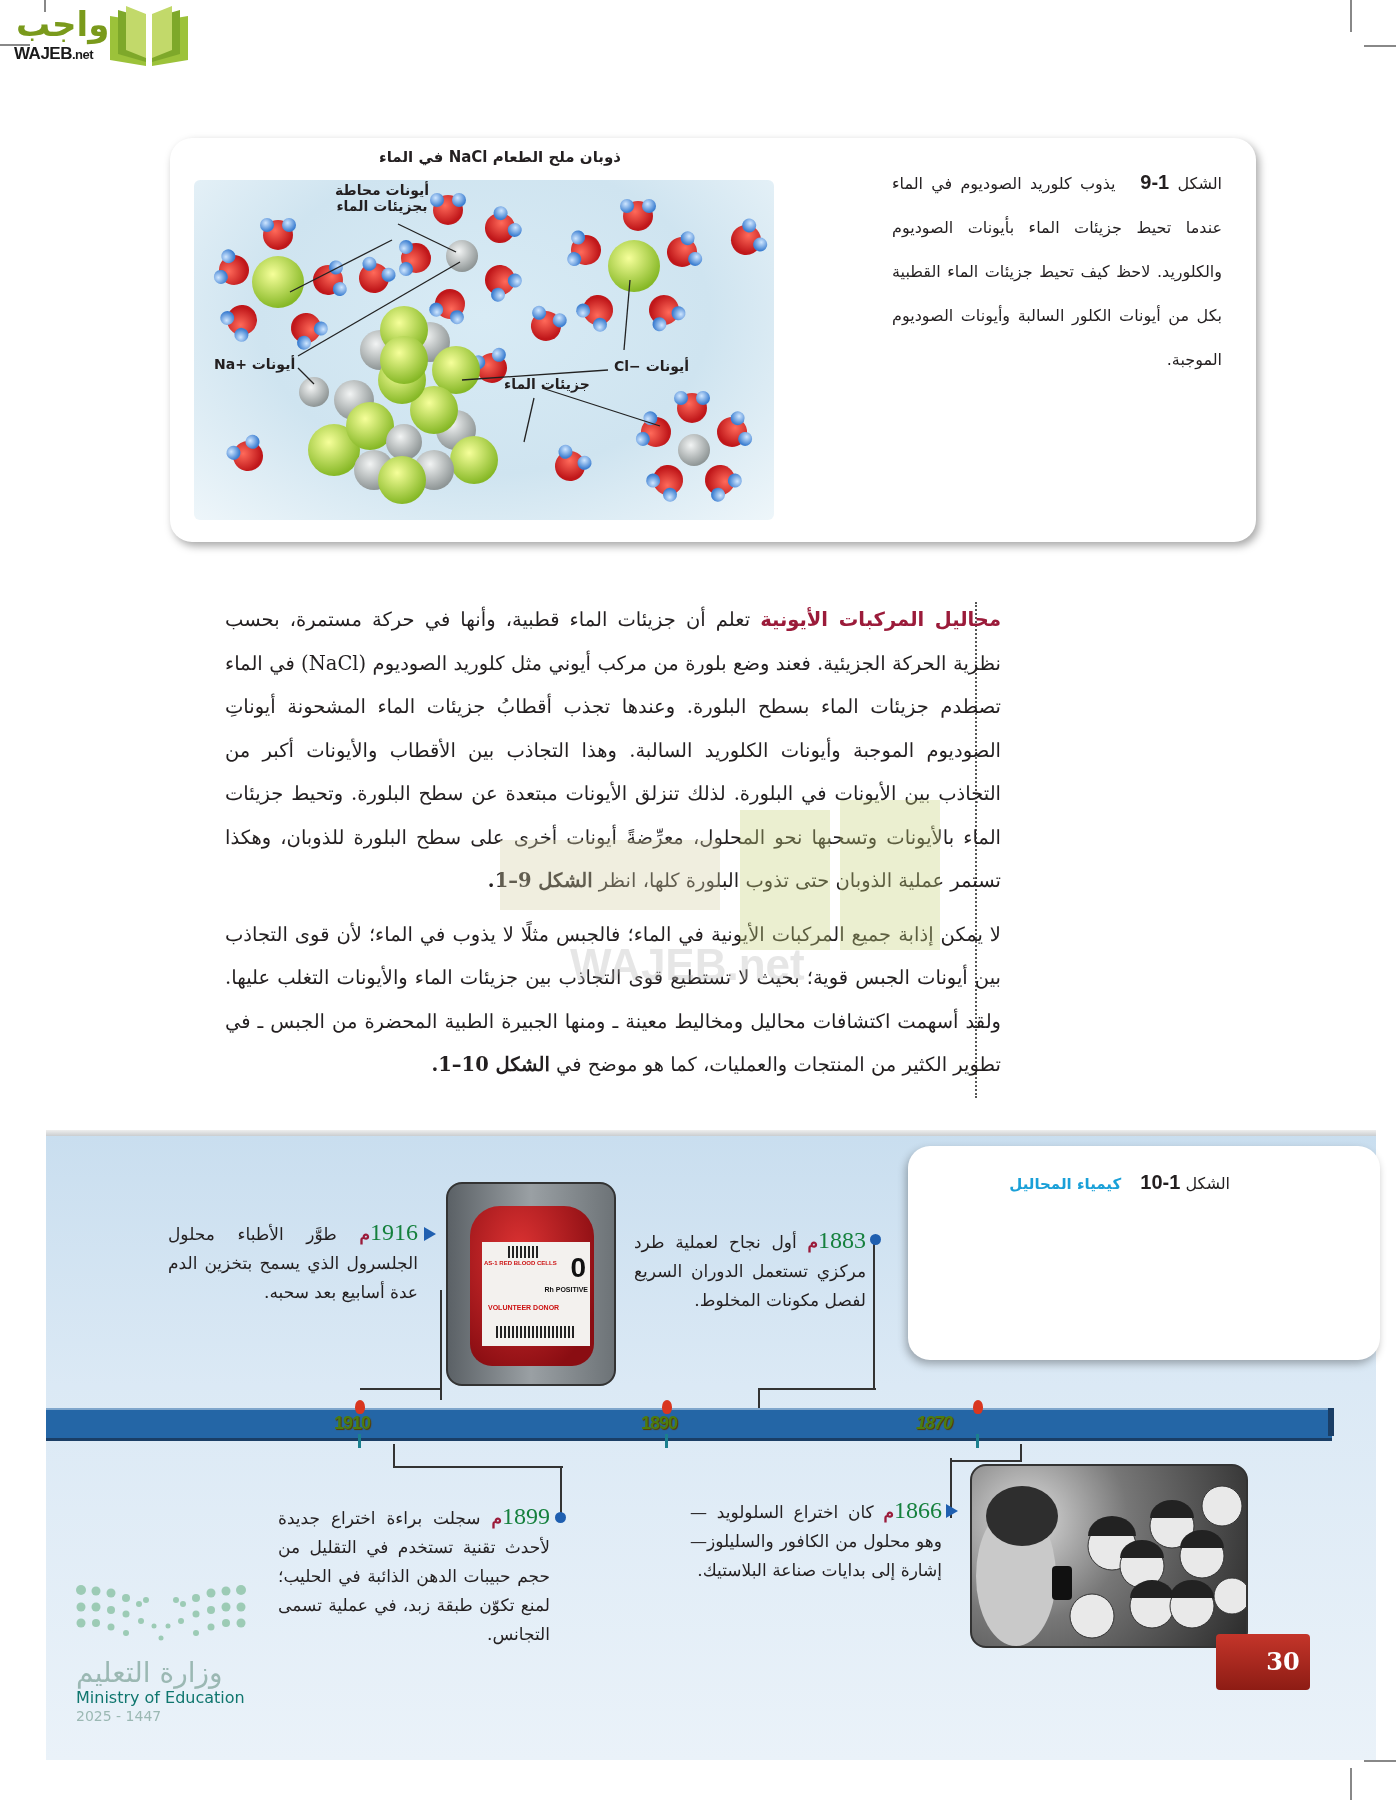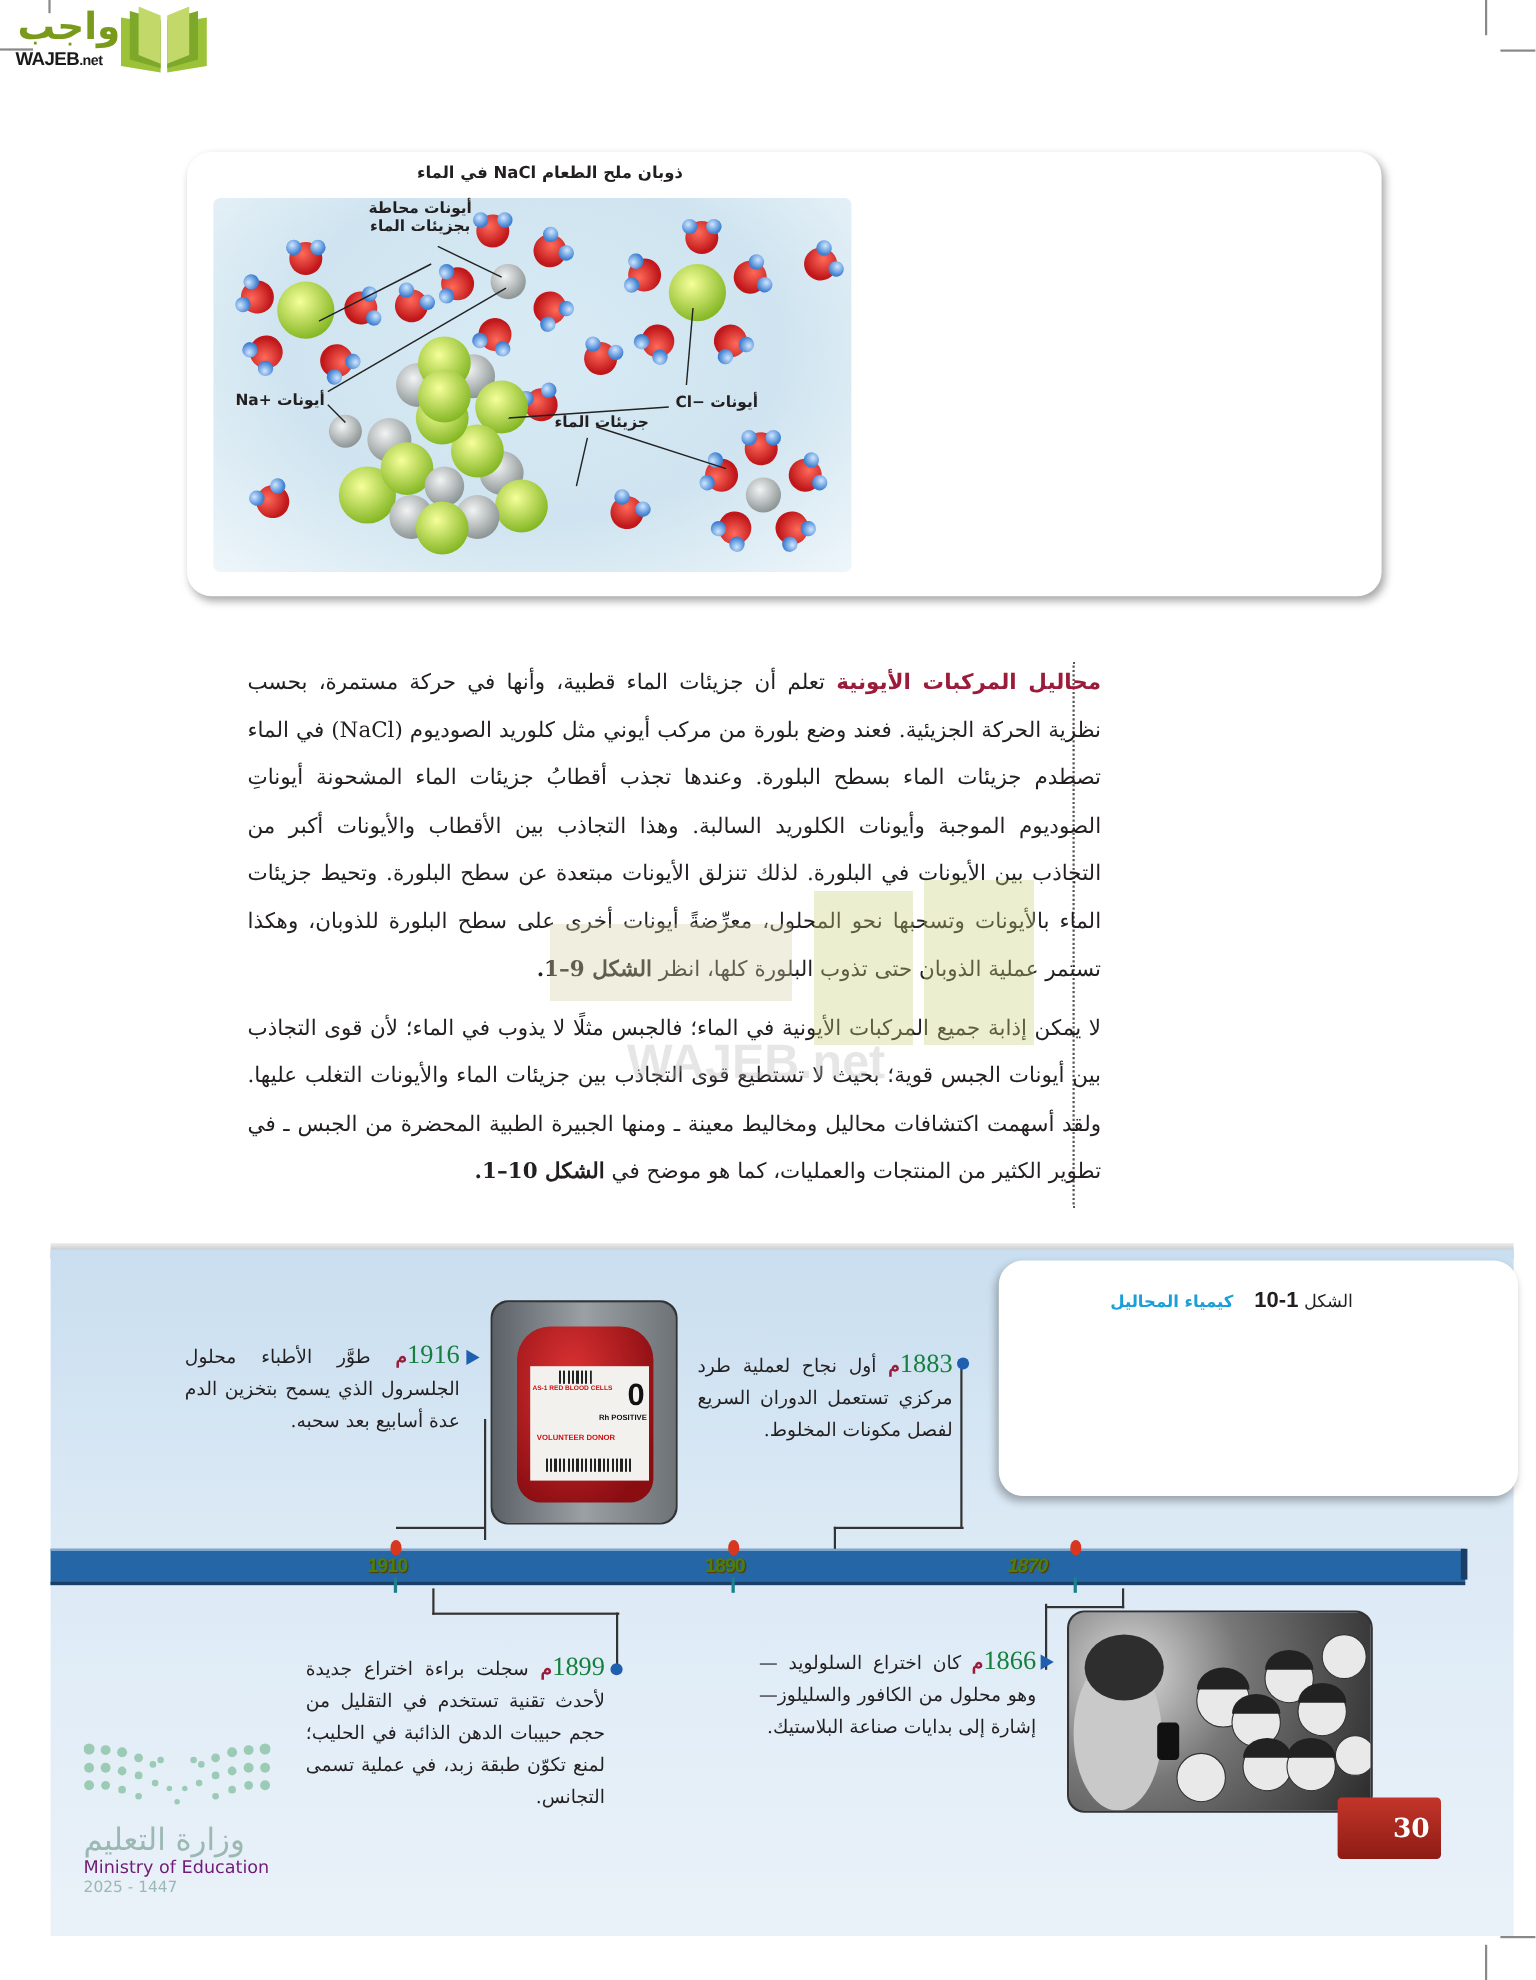--- a/index.html
+++ b/index.html
@@ -61,21 +61,21 @@
   .ev .m{color:#9b1b3a;font-weight:bold;font-size:17px;}
   .tri{position:absolute;width:0;height:0;border-top:7px solid transparent;border-bottom:7px solid transparent;border-left:12px solid #1f5fb0;}
   .dot{position:absolute;width:11px;height:11px;border-radius:50%;background:#1f5fb0;}
   .conn{position:absolute;border-color:#333;border-style:solid;border-width:0;}
   .photo{position:absolute;border-radius:16px;overflow:hidden;border:2px solid #333;}
   .page-num{position:absolute;left:1216px;top:1634px;width:54px;height:56px;background:linear-gradient(180deg,#c4352a,#8d1c14);
             border-radius:4px;color:#fff;font-family:"DejaVu Serif",serif;font-weight:bold;font-size:24px;
             text-align:center;line-height:56px;padding-left:40px;}
   .moe{position:absolute;left:76px;top:1580px;width:180px;}
   .moe-ar{position:absolute;left:0;top:76px;font-size:28px;color:#9bb8b3;direction:rtl;width:170px;text-align:left;}
-  .moe-en{position:absolute;left:0;top:108px;font-size:16px;color:#701a75;font-family:"DejaVu Sans",sans-serif;white-space:nowrap;}
+  .moe-en{position:absolute;left:0;top:108px;font-size:16px;color:#0f766e;font-family:"DejaVu Sans",sans-serif;white-space:nowrap;}
   .moe-yr{position:absolute;left:0;top:128px;font-size:14px;color:#9bb8b3;font-family:"DejaVu Sans",sans-serif;}
 </style>
 </head>
 <body>
 
 <div class="crop-v" style="left:1350px;top:0;height:32px;"></div>
 <div class="crop-h" style="left:1364px;top:45px;width:32px;"></div>
 <div class="crop-v" style="left:1350px;top:1768px;height:32px;"></div>
 <div class="crop-h" style="left:1364px;top:1760px;width:32px;"></div>
 <div class="crop-v" style="left:44px;top:0;height:12px;"></div>
@@ -88,20 +88,25 @@
     <path d="M4 10 L40 16 L40 60 L4 54 Z" fill="#9cc23a"></path>
     <path d="M82 10 L46 16 L46 60 L82 54 Z" fill="#9cc23a"></path>
     <path d="M12 4 L40 12 L40 56 L12 48 Z" fill="#7ea82a"></path>
     <path d="M74 4 L46 12 L46 56 L74 48 Z" fill="#7ea82a"></path>
     <path d="M20 0 L40 8 L40 52 L20 44 Z" fill="#c2d96a"></path>
     <path d="M66 0 L46 8 L46 52 L66 44 Z" fill="#c2d96a"></path>
   </svg>
 </div>
 
 <div class="card9">
+  <div class="cap9">
+    <span>الشكل</span>
+    <span class="fig-num">1-9</span>&nbsp;&nbsp;
+    <span>يذوب كلوريد الصوديوم في الماء عندما تحيط جزيئات الماء بأيونات الصوديوم والكلوريد. لاحظ كيف تحيط جزيئات الماء القطبية بكل من أيونات الكلور السالبة وأيونات الصوديوم الموجبة.</span>
+  </div>
 
   <div class="illus-title">ذوبان ملح الطعام NaCl في الماء</div>
 
   <div class="illus">
     <svg width="580" height="340" viewBox="0 0 580 340">
       <defs>
         <radialGradient id="gO" cx="40%" cy="35%" r="60%">
             <stop offset="0" stop-color="#ff6a5a"></stop>
             <stop offset="1" stop-color="#c0171a"></stop>
           </radialGradient>

